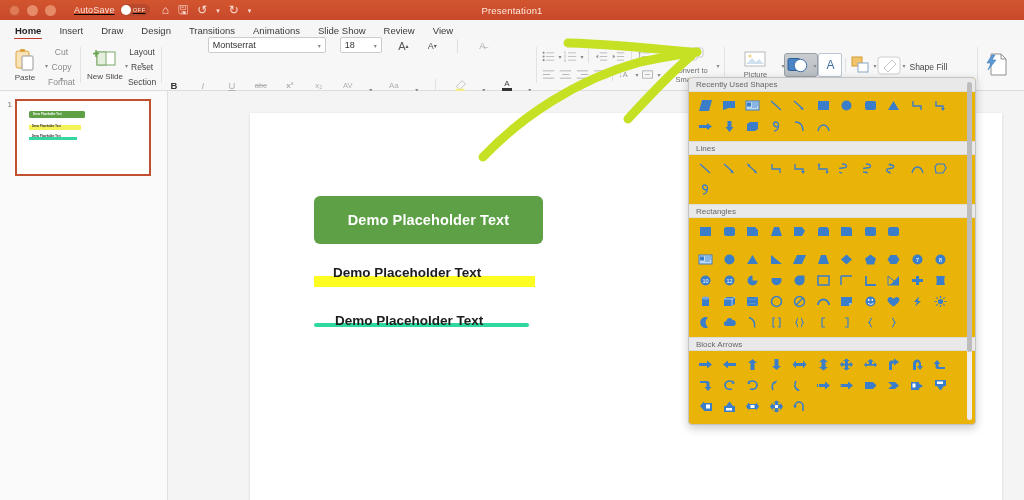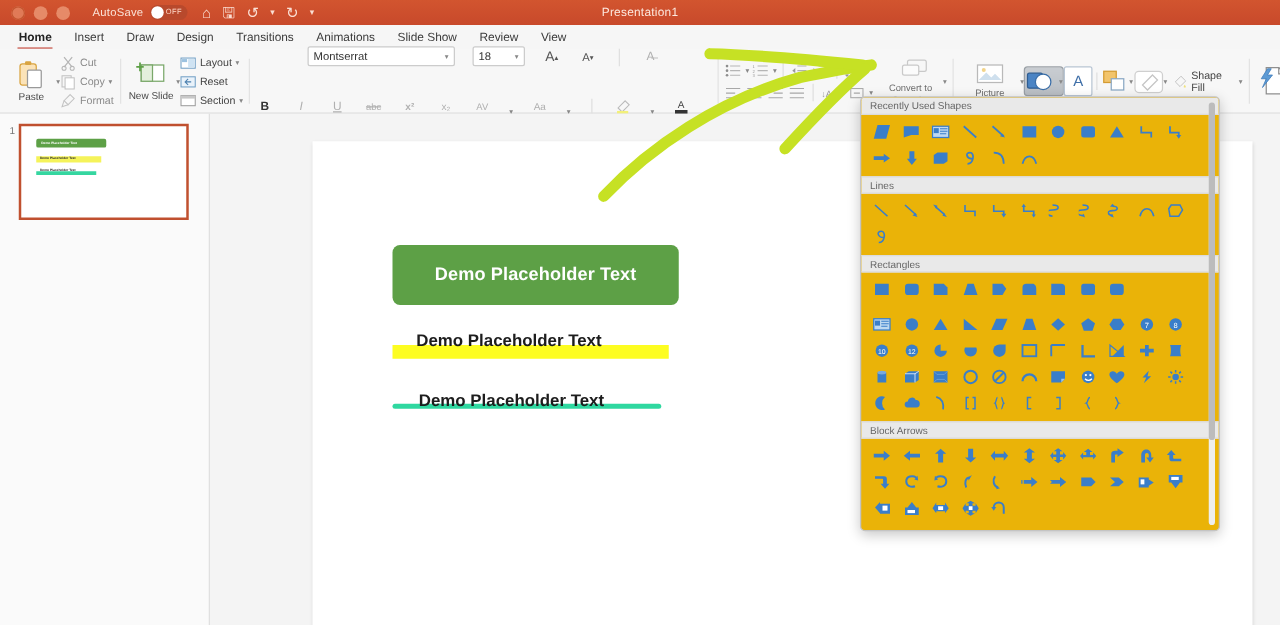--- a/index.html
+++ b/index.html
@@ -12,21 +12,21 @@
 
   
   .titlebar {
     position: absolute; top: 0; left: 0; width: 1024px; height: 20px;
     background: linear-gradient(180deg,#d2552f 0%,#c8492b 100%);
     display: flex; align-items: center;
   }
   .traffic { display: flex; gap: 7px; margin-left: 9px; }
   .dot { width: 11px; height: 11px; border-radius: 50%; background: #e68a68; }
   .dot.d1 { background: #e07a57; box-shadow: inset 0 0 0 1px #c4552f; }
-  .autosave-wrap { display: flex; align-items: center; gap: 5px; margin-left: 18px; }
+  .autosave-wrap { display: flex; align-items: center; gap: 5px; margin-left: 18px; text-decoration: underline; }
   .autosave-label { color: #fbe3d8; font-size: 9px; letter-spacing: .2px; }
   .toggle {
     width: 30px; height: 12px; border-radius: 6px;
     background: #b8492c; display: flex; align-items: center; padding: 1px;
   }
   .toggle .knob { width: 10px; height: 10px; border-radius: 50%; background: #fff; }
   .toggle .off { font-size: 6px; color: #ffd9c9; margin-left: 2px; letter-spacing: .3px; }
   .qat { display: flex; align-items: center; gap: 9px; margin-left: 12px; }
   .qat .ic { color: #fde6dc; font-size: 12px; line-height: 1; opacity: .95; }
   .qat .tiny { font-size: 7px; }
@@ -61,21 +61,21 @@
   .grp + .grp:before {
     content: ""; position: absolute; left: 0; top: 8px; bottom: 8px;
     width: 1px; background: #e3e3e3;
   }
   .big {
     display: flex; flex-direction: column; align-items: center; justify-content: center;
     width: 40px; height: 48px; gap: 1px;
   }
   .big .lbl { font-size: 8px; color: #4a4a4a; text-align: center; line-height: 9px; }
   .small-list { display: flex; flex-direction: column; justify-content: center; gap: 2px; height: 48px; }
-  .srow { display: flex; align-items: center; gap: 3px; height: 13px; }
+  .srow { display: flex; align-items: center; gap: 3px; height: 13px; flex-direction: column; }
   .srow .lbl { font-size: 8.5px; color: #8a8a8a; }
   .srow .lbl.on { color: #444; }
   .cv { width: 13px; height: 13px; }
   .chev { font-size: 6px; color: #888; }
 
   
   .fontgrp { flex-direction: column; justify-content: center; gap: 3px; }
   .frow { display: flex; align-items: flex-end; gap: 14px; }
   .fontbox {
     width: 118px; height: 16px; background: #fff; border: 1px solid #ccc;

